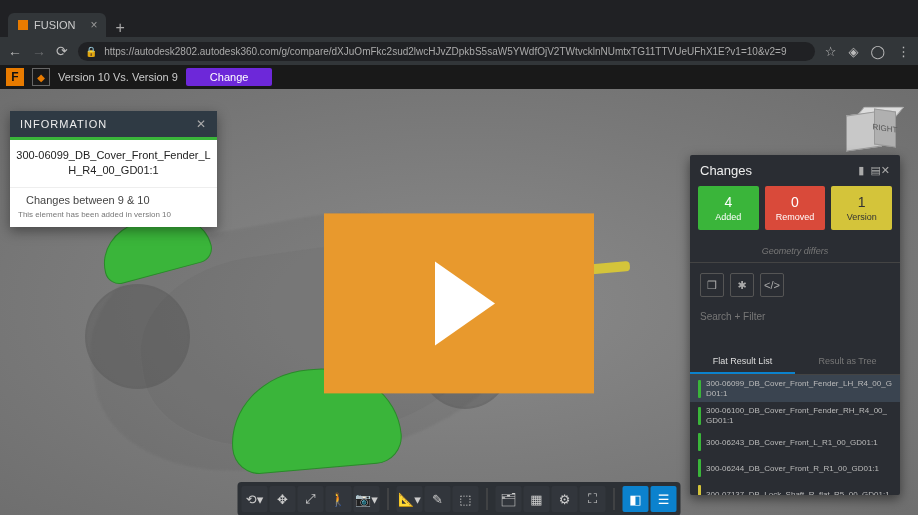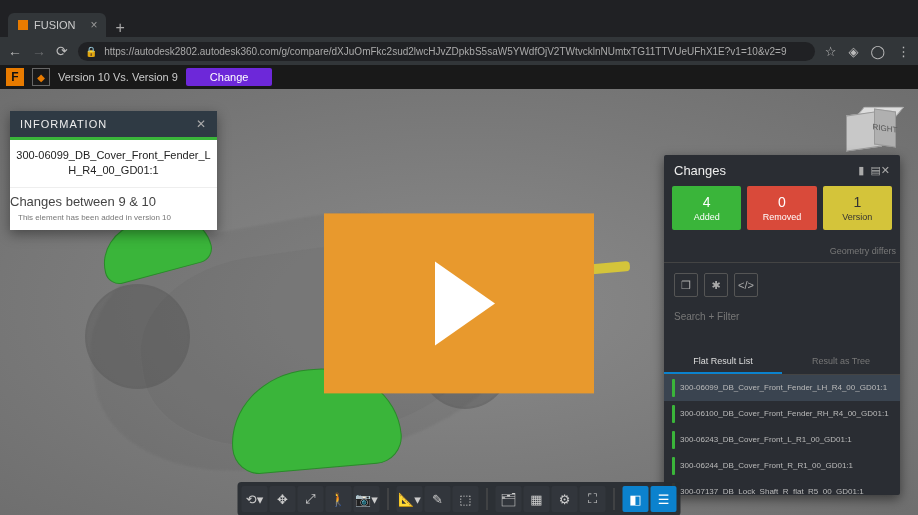--- a/index.html
+++ b/index.html
@@ -36,34 +36,34 @@
   .viewcube { position: absolute; right: 18px; top: 12px; width: 54px; height: 54px; }
   .cube-face { position: absolute; width: 36px; height: 36px; background: #c8c8c8; border: 1px solid #999; font-size: 8px; color: #555; display: flex; align-items: center; justify-content: center; }
   .cube-front { transform: skewY(-8deg); left: 0; top: 12px; }
   .cube-right { transform: skewY(8deg); left: 28px; top: 9px; width: 22px; height: 36px; background: #b0b0b0;}
   .cube-top { transform: skewX(-40deg) scaleY(0.4); left: 13px; top: -3px; width: 40px; background: #ddd; height: 30px;}
   .info-panel { position: absolute; left: 10px; top: 22px; width: 207px; background: #fff; box-shadow: 0 4px 12px rgba(0,0,0,0.4); }
   .info-header { background: #2f3a44; color: #eee; padding: 6px 10px; font-size: 11px; letter-spacing: 1px; display: flex; justify-content: space-between; align-items: center; }
   .info-close { color: #aaa; font-size: 12px; }
   .info-bar { height: 3px; background: #3ab53a; }
   .info-title { text-align: center; font-size: 11px; color: #222; padding: 8px 4px; line-height: 1.4; word-break: break-all; border-bottom: 1px solid #eee; }
-  .info-sub { font-size: 13px; color: #444; padding: 6px 0 2px; }
+  .info-sub { font-size: 11px; color: #444; padding: 6px 16px 2px; }
   .info-note { font-size: 8px; color: #777; padding: 2px 8px 8px; }
-  .changes-panel { position: absolute; right: 18px; top: 66px; width: 236px; background: #2a2d33; color: #ccc; font-size: 10px; border-radius: 2px; box-shadow: 0 4px 12px rgba(0,0,0,0.5); }
+  .changes-panel { position: absolute; right: 18px; top: 66px; width: 210px; background: #2a2d33; color: #ccc; font-size: 10px; border-radius: 2px; box-shadow: 0 4px 12px rgba(0,0,0,0.5); }
   .changes-header { display: flex; justify-content: space-between; align-items: center; padding: 8px 10px; }
   .changes-title { font-size: 13px; color: #eee; }
   .changes-icons { display: flex; gap: 6px; color: #aaa; font-size: 11px; }
   .stat-row { display: flex; gap: 6px; padding: 0 8px 10px; }
   .stat { flex: 1; text-align: center; padding: 8px 2px; border-radius: 2px; font-size: 9px; color: #fff; }
   .stat-num { font-size: 14px; display: block; margin-bottom: 2px; }
   .stat.added { background: #3ab53a; }
   .stat.removed { background: #d94a3a; }
   .stat.modified { background: #d4c43a; color: #333; }
   .tab-row { display: flex; border-bottom: 1px solid #444; font-size: 9px; }
-  .tab-row .t { flex: 1; text-align: right; padding: 6px 4px; color: #777; }
+  .tab-row .t { flex: 1; text-align: center; padding: 6px 4px; color: #777; font-style: italic; }
   .tab-row .t.active { color: #ddd; border-bottom: 2px solid #0b82ce; }
   .icon-row { display: flex; gap: 6px; padding: 10px 10px; }
   .icon-btn { width: 24px; height: 24px; border: 1px solid #555; border-radius: 2px; display: flex; align-items: center; justify-content: center; color: #aaa; font-size: 11px; }
   .search-row { padding: 4px 10px 10px; color: #777; font-size: 10px; }
   .result-tabs { display: flex; font-size: 9px; border-bottom: 1px solid #444; margin-top: 18px; }
   .result-tabs .rt { flex: 1; text-align: center; padding: 6px 2px; color: #777; }
   .result-tabs .rt.active { color: #ddd; border-bottom: 2px solid #0b82ce; }
   .result-list { max-height: 120px; overflow: hidden; }
   .result-item { display: flex; align-items: center; gap: 5px; padding: 4px 8px; font-size: 8px; color: #bbb; line-height: 1.2; }
   .result-item.sel { background: #3a4450; }

